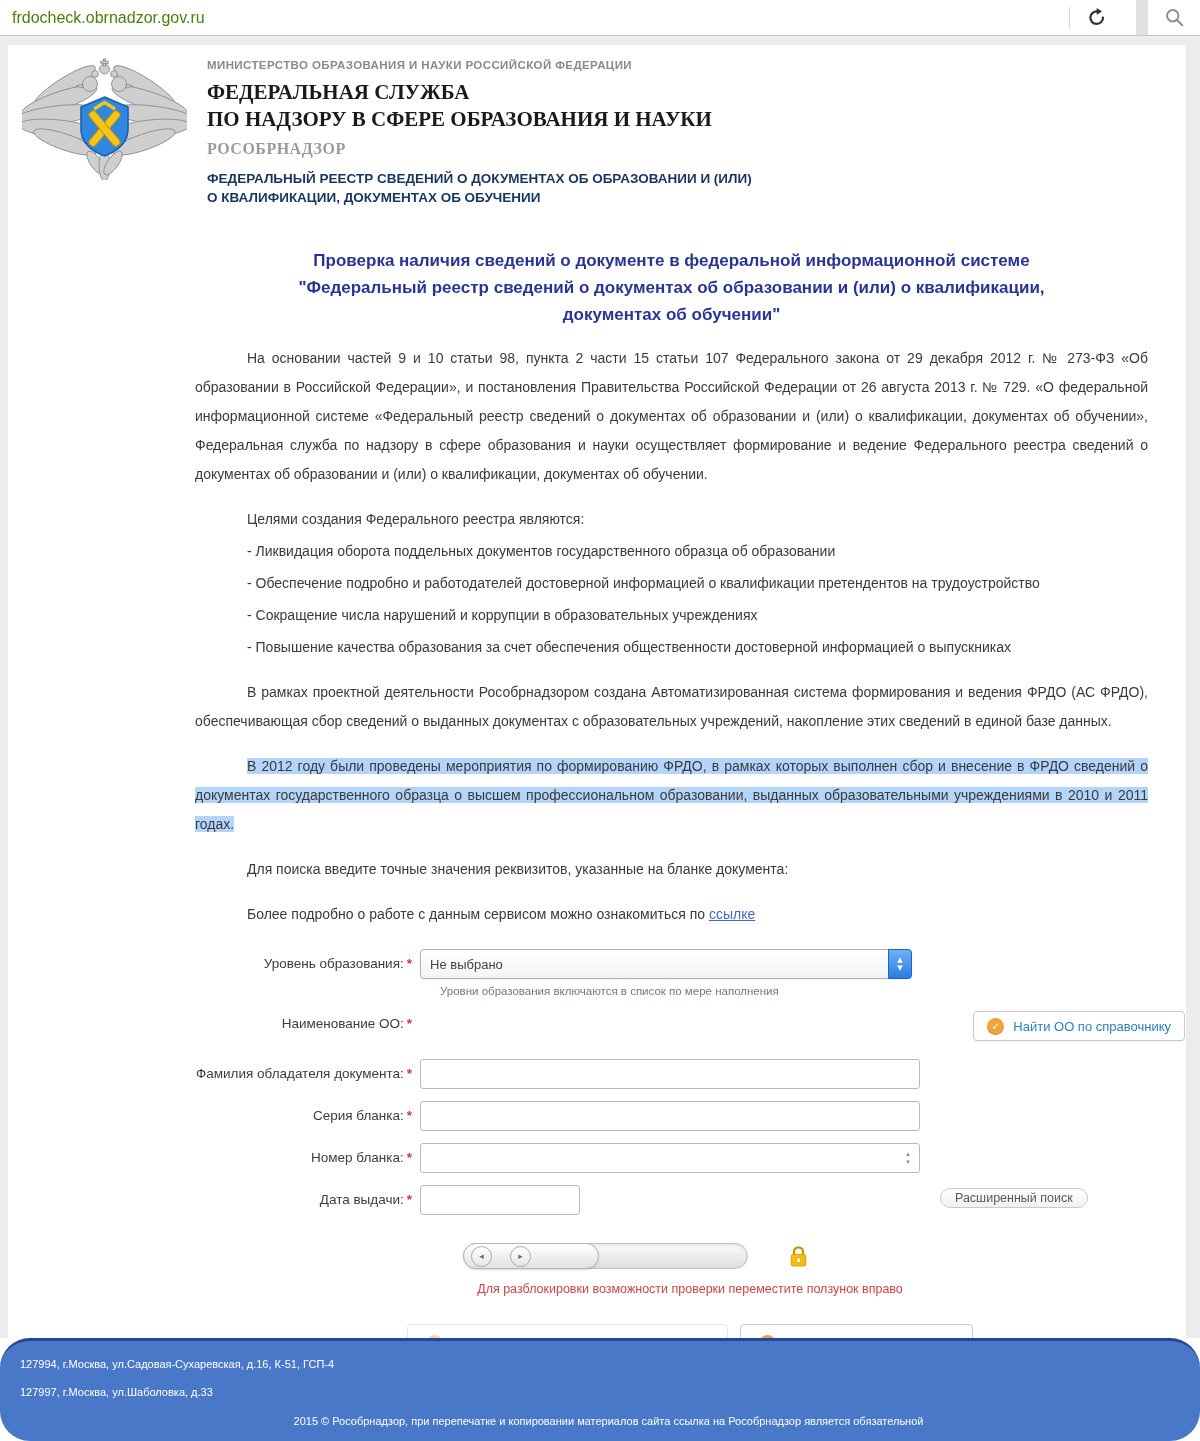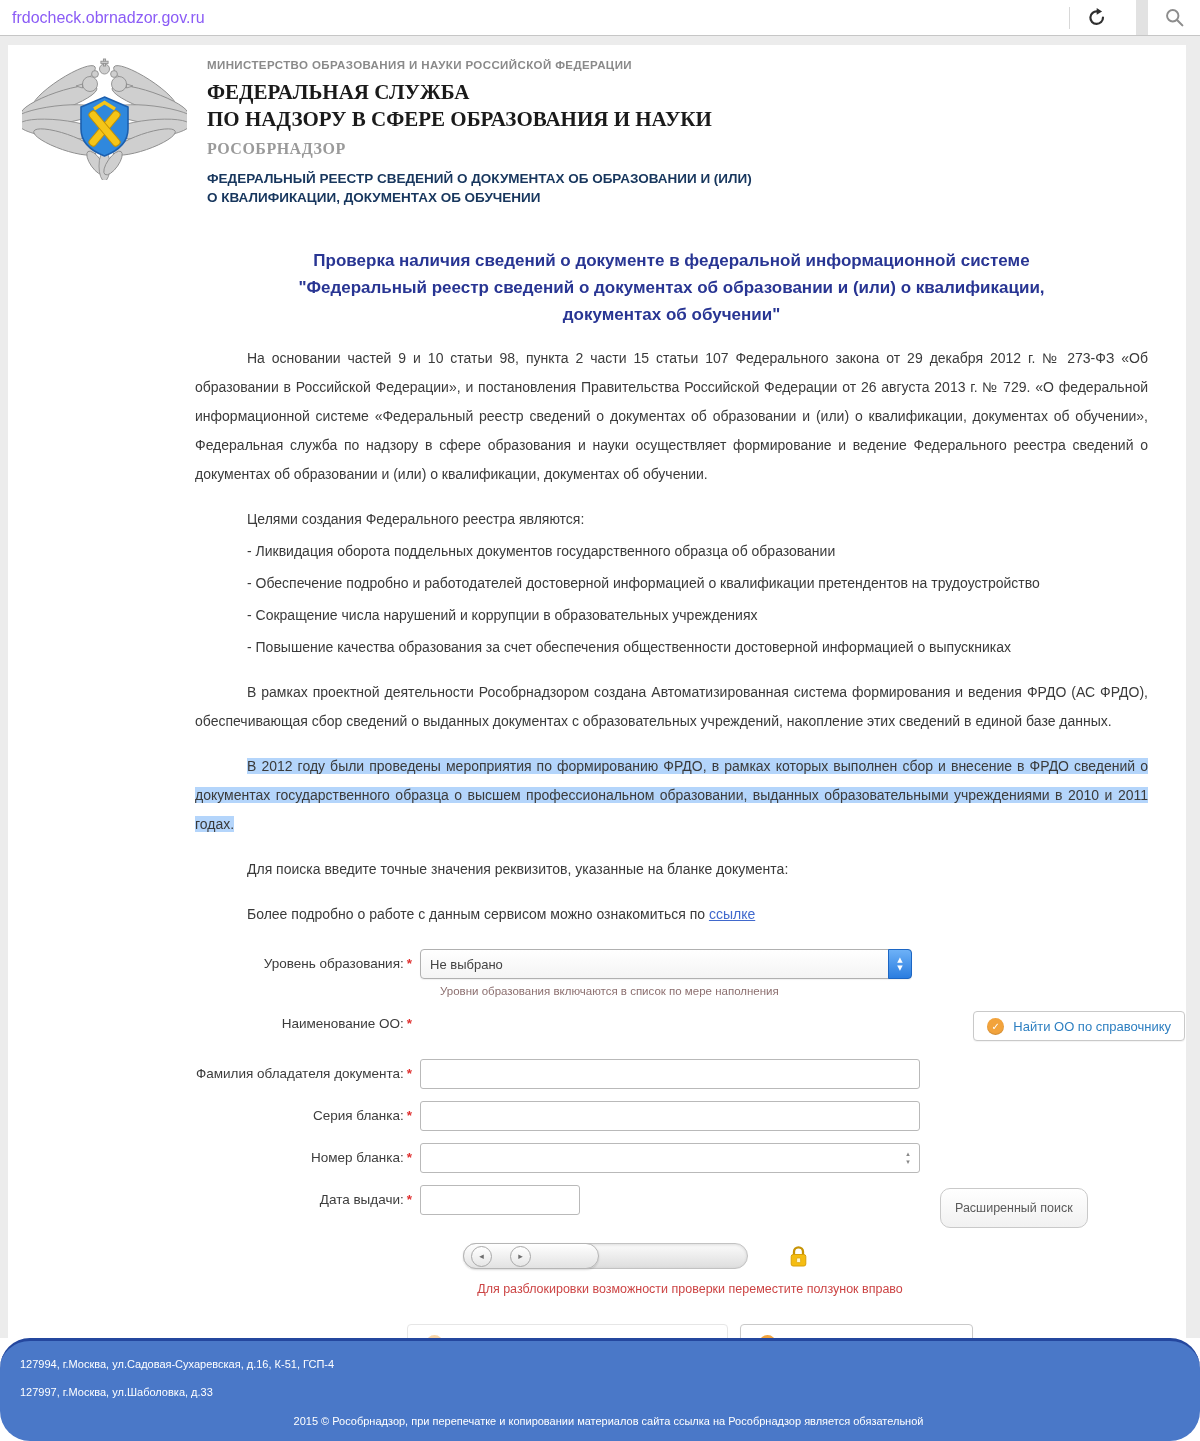--- a/index.html
+++ b/index.html
@@ -7,21 +7,21 @@
   body {
     width:1200px; height:1441px; overflow:hidden;
     font-family:"Liberation Sans", sans-serif;
     background:#fff;
   }
   
   .browser-bar {
     height:36px; background:#fff; border-bottom:1px solid #c6c6c6;
     display:flex; align-items:center; padding-left:12px; position:relative;
   }
-  .url-text { font-size:16px; color:#8b5cf6; }
+  .url-text { font-size:16px; color:#4d7c0f; }
   .addr-right { position:absolute; right:0; top:0; height:35px; display:flex; align-items:center; }
   .addr-divider { width:1px; height:22px; background:#d8d8d8; margin-right:14px; }
   .icon-btn { width:24px; height:24px; display:flex; align-items:center; justify-content:center; }
   .search-sep { width:12px; height:35px; background:#e2e2e2; margin:0 14px; }
   .addr-right .pad-r { margin-right:14px; }
   
   .viewport { height:1302px; background:#ececec; }
   .page {
     margin:0 14px 0 8px; height:1293px; background:#fff;
     position:relative; top:9px; overflow:hidden;
@@ -99,21 +99,21 @@
   
   .btn {
     display:inline-flex; align-items:center; gap:9px; background:#fff;
     border:1px solid #c9c9c9; border-radius:4px; cursor:pointer; font-family:inherit;
   }
   .org-btn {
     position:absolute; right:0; top:2px; height:30px; padding:0 13px;
     font-size:13px; color:#2d7fc1; box-shadow:0 1px 1px rgba(0,0,0,.05);
   }
   .adv-btn {
-    position:absolute; left:745px; top:3px; height:40px; padding:0 14px;
+    position:absolute; left:745px; top:3px; height:20px; padding:0 14px;
     font-size:12.5px; color:#5a5a5a; border-radius:10px; background:linear-gradient(#fff,#f1f1f1);
   }
   .circle-ic {
     width:17px; height:17px; border-radius:50%; background:#f2a33c;
     color:#fff; display:inline-flex; align-items:center; justify-content:center;
     font-size:10px; font-weight:bold; flex:none; font-family:"DejaVu Sans", sans-serif;
     box-shadow:inset 0 -1px 1px rgba(0,0,0,.15);
   }
   
   .slider-area { display:flex; align-items:center; margin:26px 0 0 268px; height:30px; }

